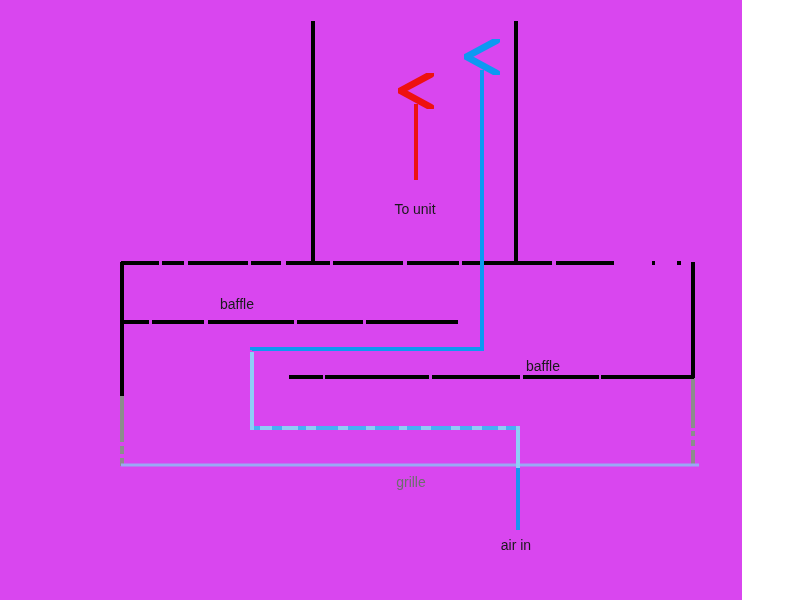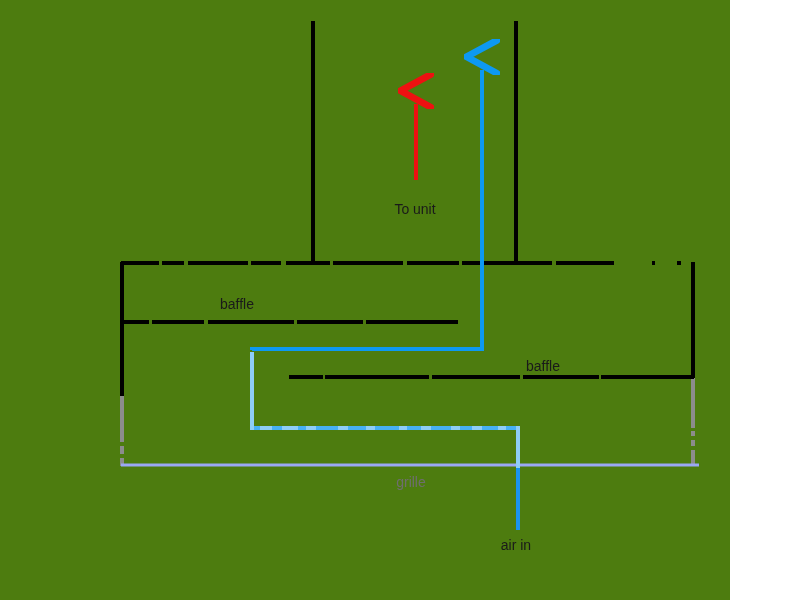--- a/index.html
+++ b/index.html
@@ -8,22 +8,23 @@
     padding: 0;
     background: #ffffff;
   }
   body {
     font-family: "Liberation Sans", sans-serif;
   }
   #canvas-root {
     position: relative;
     width: 730px;
     height: 600px;
-    background: #4d7c0f;
+    background: #d946ef;
     overflow: hidden;
+    padding-left: 12px;
   }
   #diagram-svg {
     position: absolute;
     top: 0;
     left: 0;
     width: 800px;
     height: 600px;
     display: block;
   }
   .dgm-label {

